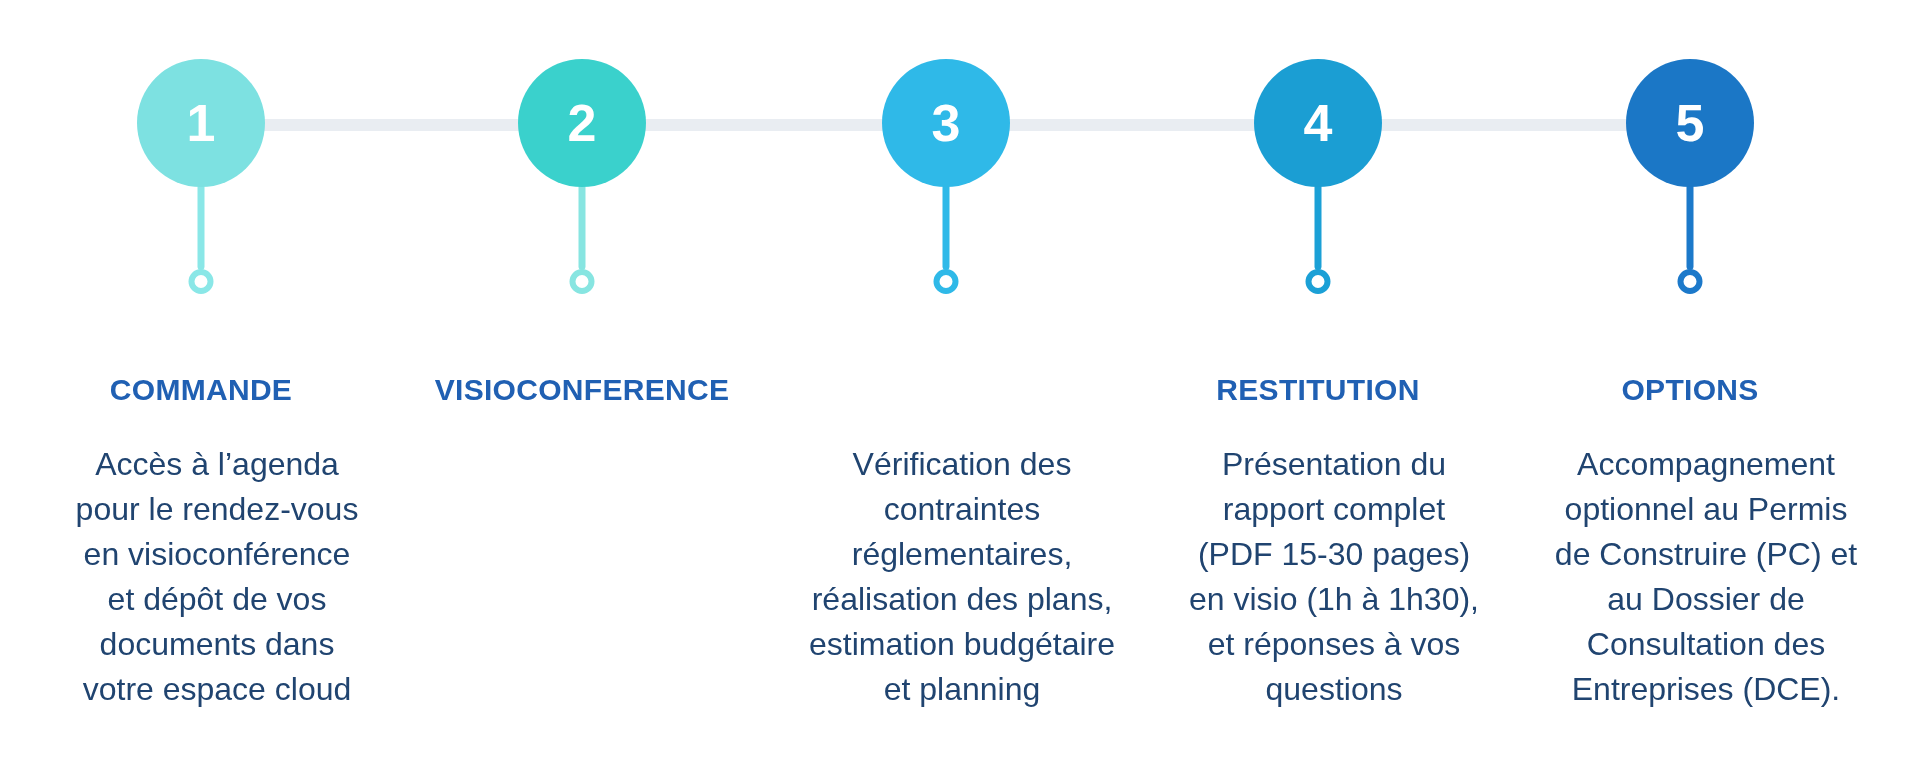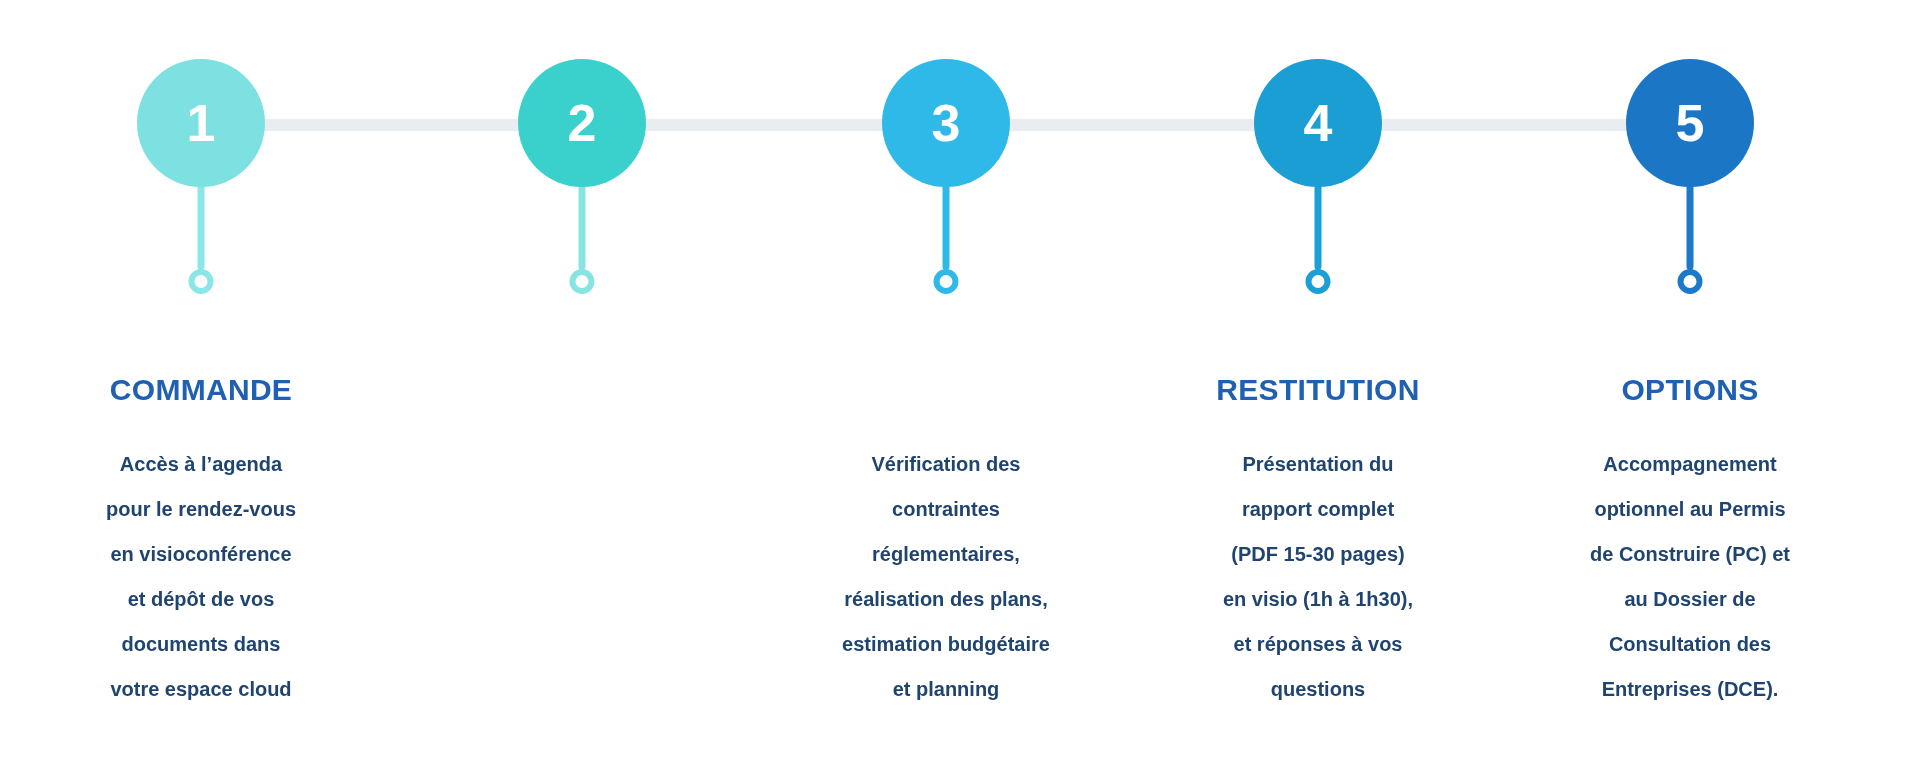--- a/index.html
+++ b/index.html
@@ -91,27 +91,26 @@
     font-size: 30px;
     font-weight: bold;
     letter-spacing: 0.3px;
     color: var(--title-color, #2060b3);
     line-height: 36px;
     text-align: center;
   }
   .desc {
     position: absolute;
     top: 442px;
-    left: 0;
+    left: 16px;
     width: 100%;
-    font-size: 20px;
+    font-size: 32px;
     line-height: 45px;
     color: var(--desc-color, #204470);
     white-space: pre-line;
-    font-weight: bold;
   }
 </style>
 </head>
 <body>
 
 <div class="canvas" style="--connector-color: #e9edf2; --number-color: #ffffff; --title-color: #2060b3; --desc-color: #204470;">
 
   <div class="connector"></div>
 
   <div class="step pos1" style="--circle: #7de1e1; --stem: #8ae7e7;">
@@ -128,20 +127,21 @@
 documents dans
 votre espace cloud</div>
   </div>
 
   <div class="step pos2" style="--circle: #3ad1cc; --stem: #87e5e1;">
     <div class="circle">
       <span class="num">2</span>
     </div>
     <div class="stem"></div>
     <div class="ring"></div>
+    <div class="title">VISIOCONFERENCE</div>
   </div>
 
   <div class="step pos3" style="--circle: #2fb9e8; --stem: #2fb9e8;">
     <div class="circle">
       <span class="num">3</span>
     </div>
     <div class="stem"></div>
     <div class="ring"></div>
     <div class="desc">Vérification des
 contraintes

